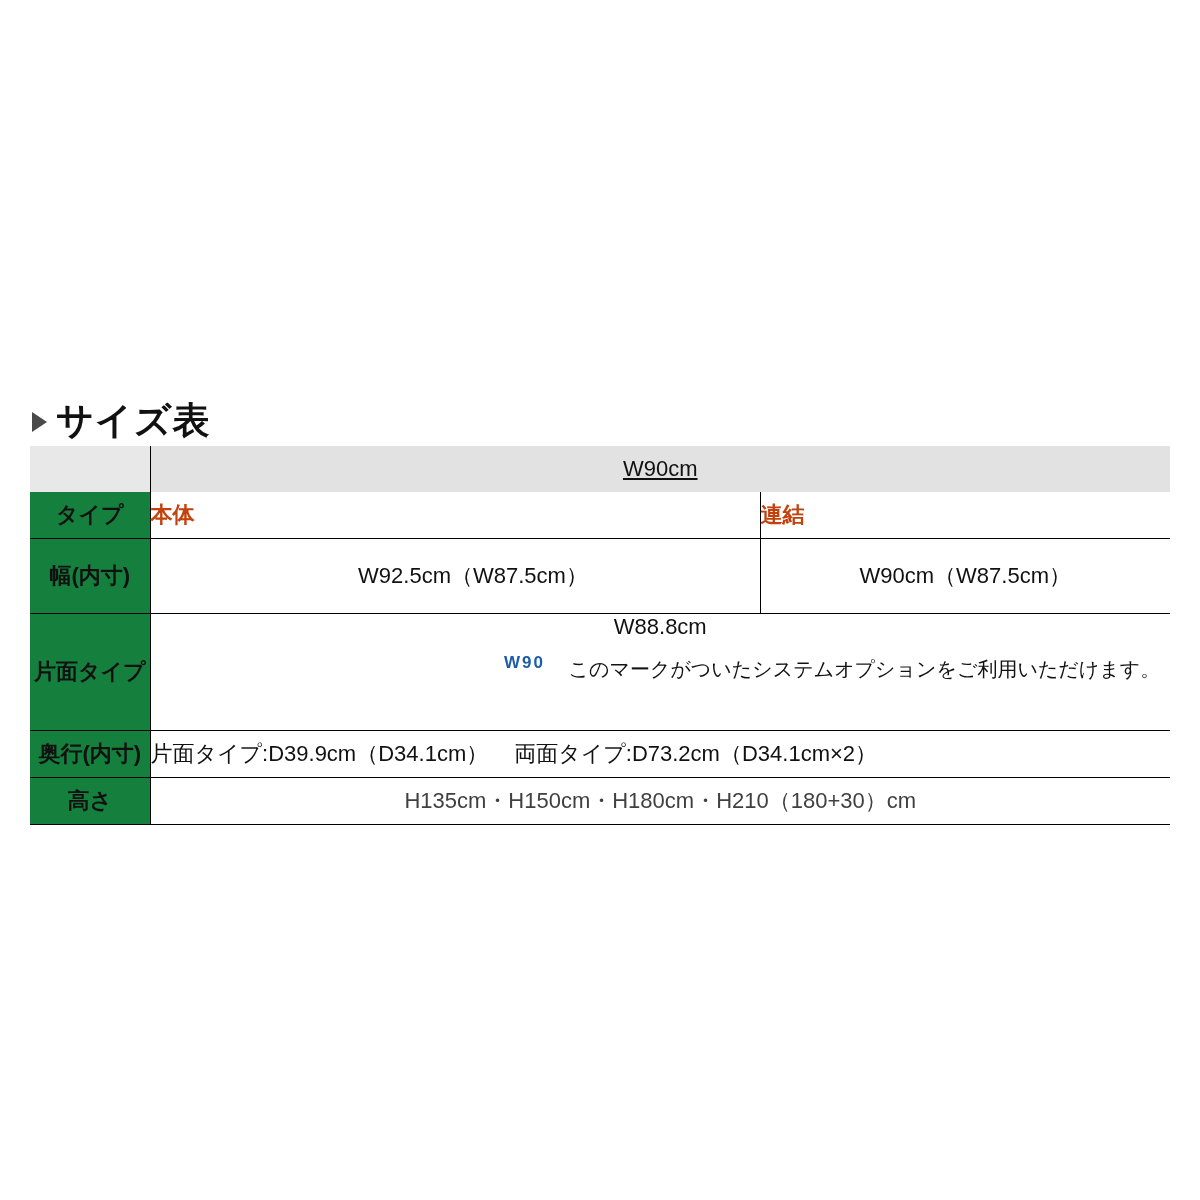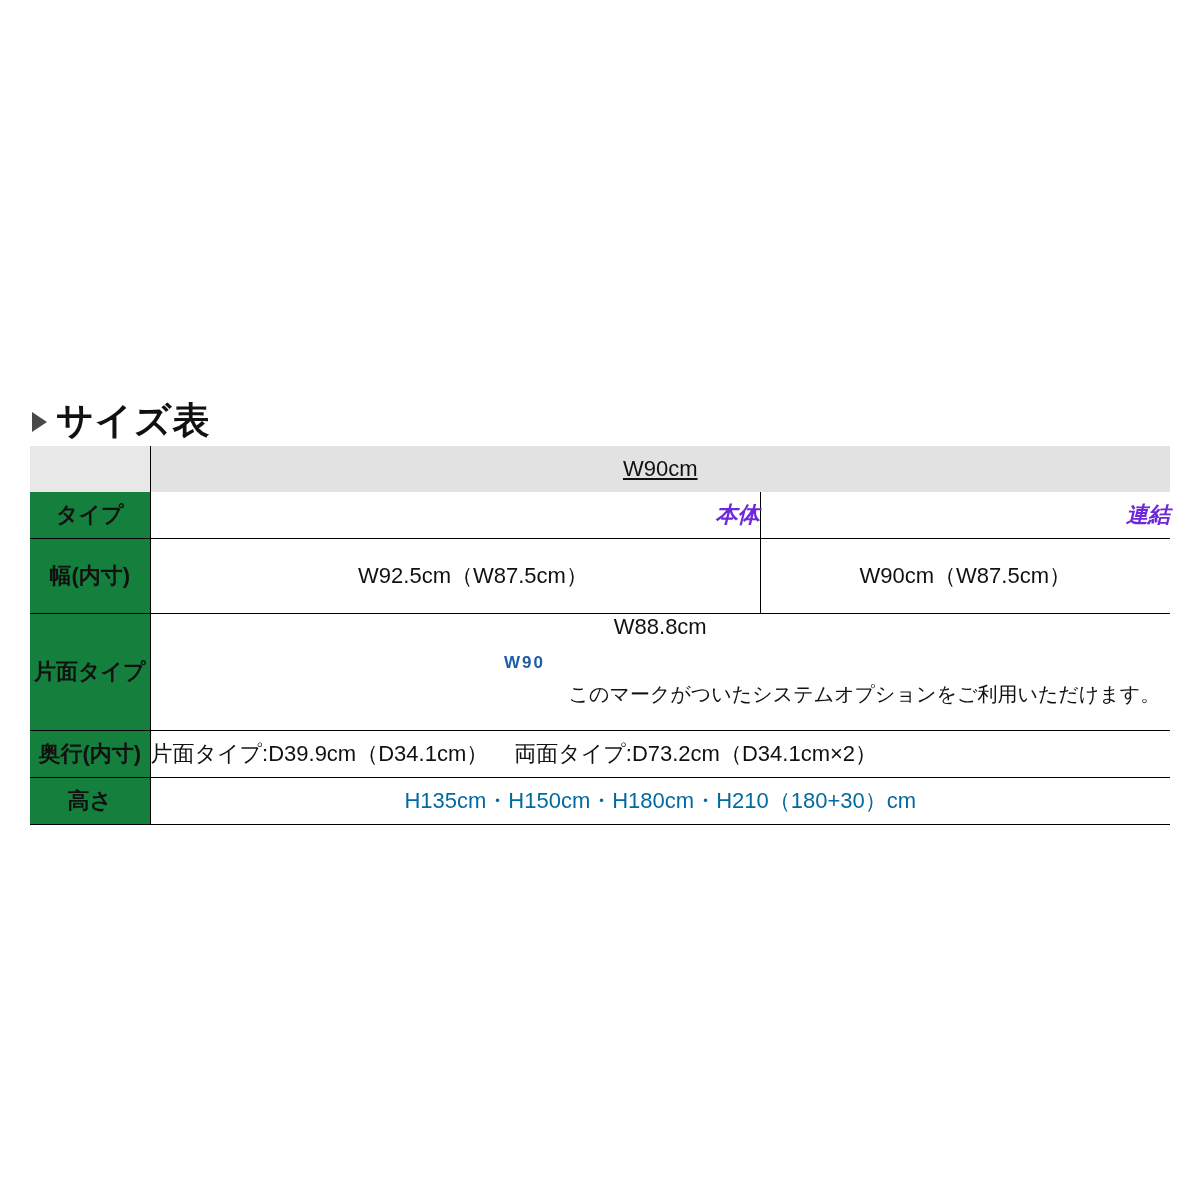--- a/index.html
+++ b/index.html
@@ -83,25 +83,24 @@
   .hdr-main {
     background: #e2e2e2;
     text-align: center;
     font-size: 26px;
     color: #111111;
     text-decoration: underline;
   }
 
   .type-row td { height: 46px; }
   .type-cell {
-    text-align: right;
+    text-align: left;
     font-size: 22px;
     font-weight: bold;
-    color: #6d28d9;
-    font-style: italic;
+    color: #c2410c;
   }
   .type-cell.left { border-right: 1.5px solid #000000; }
 
   .w-row td { height: 74px; }
   .w-cell {
     text-align: center;
     font-size: 25px;
     color: #111111;
   }
   .w-cell.left { border-right: 1.5px solid #000000; padding-left: 36px; }
@@ -114,21 +113,21 @@
     color: #111111;
     padding: 0 12px;
   }
   .slit-top {
     display: block;
     text-align: center;
     margin-bottom: 18px;
   }
   .slit-bottom {
     display: flex;
-    align-items: center;
+    align-items: flex-start;
     justify-content: flex-start;
     gap: 8px;
     padding-left: 338px;
   }
   .slit-note {
     font-size: 20px;
     color: #111111;
     line-height: 1.1;
   }
 
@@ -179,21 +178,21 @@
     text-align: left;
     font-size: 23px;
     color: #111111;
   }
   .depth-cell .gap { display: inline-block; width: 26px; }
 
   .height-row td { height: 46px; }
   .height-cell {
     text-align: center;
     font-size: 23px;
-    color: #0369a1;
+    color: #404040;
   }
 </style>
 </head>
 <body>
 
 <div class="page">
 
   <div class="heading">
     <span class="tri"></span>
     <span class="htxt">サイズ表</span>

